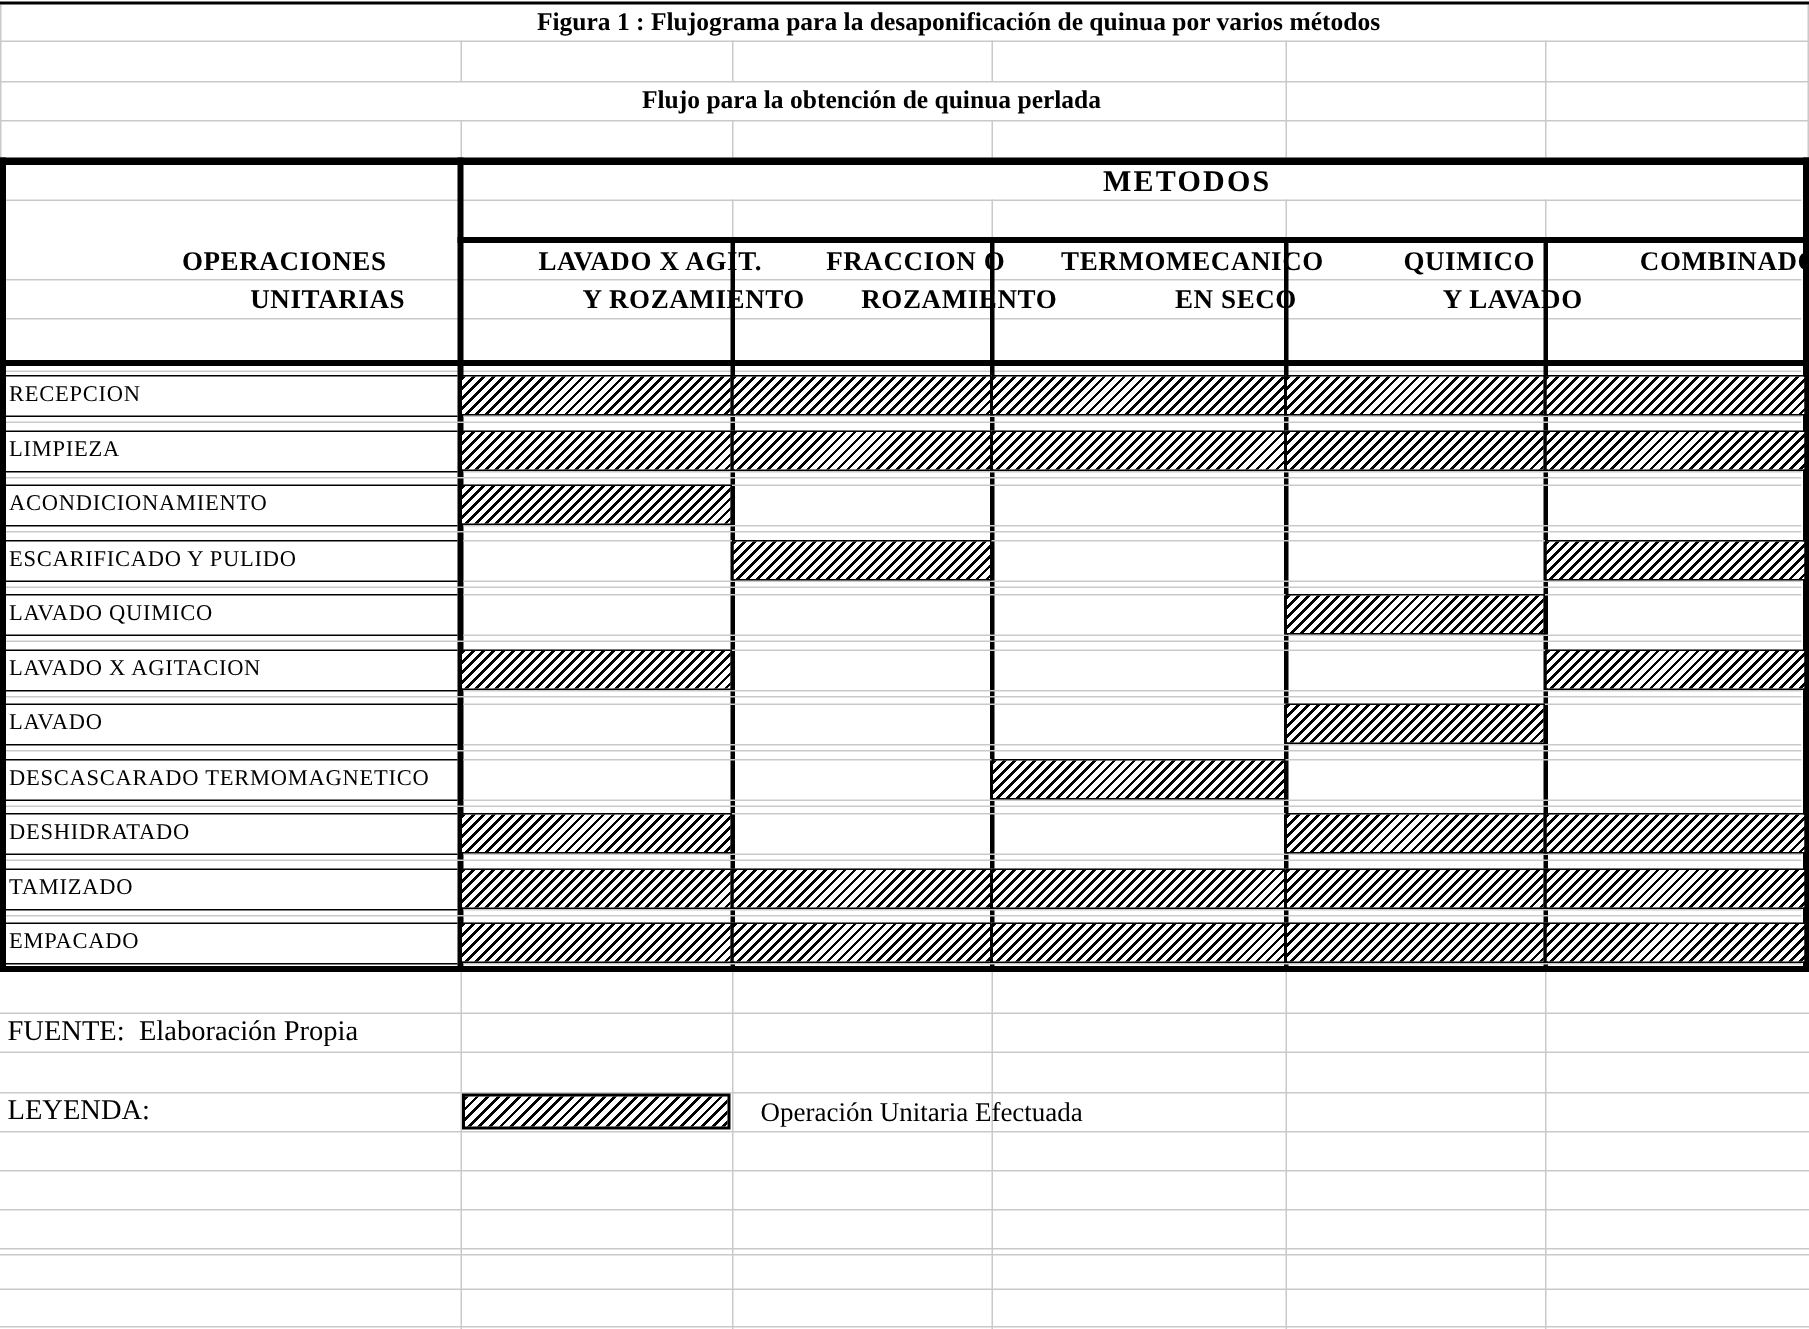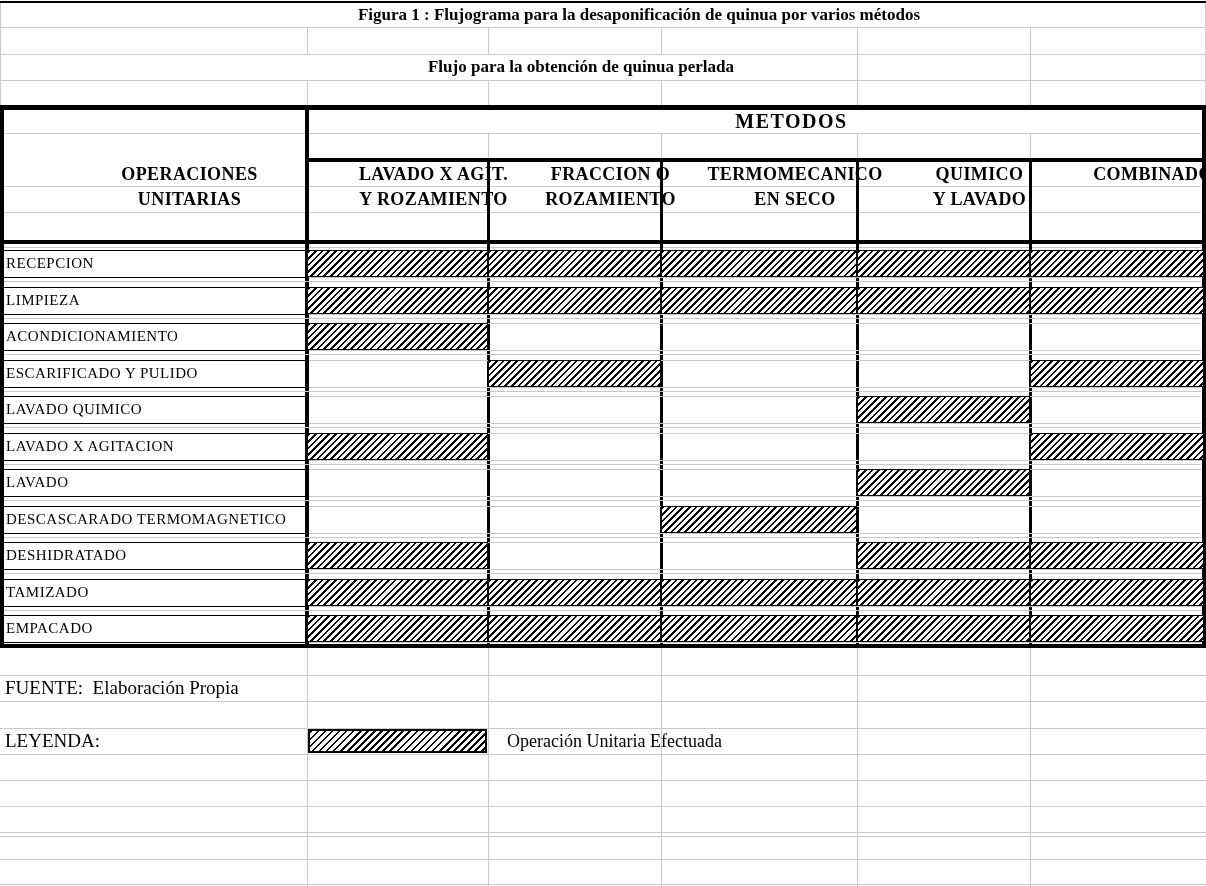--- a/index.html
+++ b/index.html
@@ -8,21 +8,21 @@
     font-family:"Liberation Serif", serif;overflow:hidden;
   }
   .ln{position:absolute;}
   .txt{position:absolute;display:flex;align-items:center;white-space:nowrap;color:#000;}
   .ctr{justify-content:center;padding-left:36px;}
   .b{font-weight:bold;}
   .title-row{left:0;top:3px;width:1206px;height:24px;font-size:17px;}
   .subtitle-row{left:0;top:54px;width:1090px;height:26px;font-size:17px;}
   .metodos{left:307px;top:110px;width:897px;height:23px;font-size:20px;letter-spacing:1.5px;}
   .hdr1{top:162px;height:24px;font-size:18px;letter-spacing:0.4px;}
-  .hdr2{top:186px;height:26px;font-size:18px;letter-spacing:0.4px;}
+  .hdr2{top:186px;height:26px;font-size:18px;letter-spacing:0.4px;margin-left:29px;}
   .oplabel{height:27px;font-size:15px;letter-spacing:0.5px;}
   .hatchcell{
     position:absolute;box-sizing:border-box;border:1px solid #000;
     background:repeating-linear-gradient(135deg,#000 0px,#000 1.8px,#fff 1.8px,#fff 4.7px);
   }
   .fuente{left:5px;top:675px;height:26px;font-size:19px;white-space:pre;}
   .leyenda{left:5px;top:728px;height:26px;font-size:19px;}
   .legendtext{left:507px;top:728px;height:26px;font-size:18px;}
   .swatch{
     position:absolute;left:308px;top:729px;width:179px;height:24px;box-sizing:border-box;

